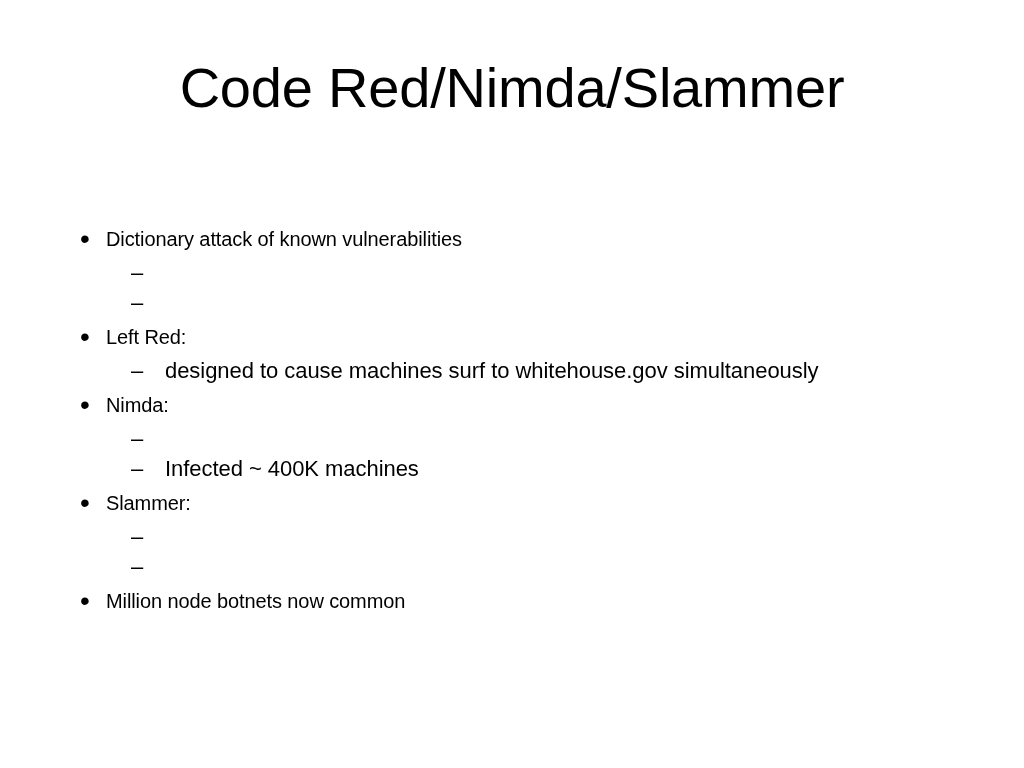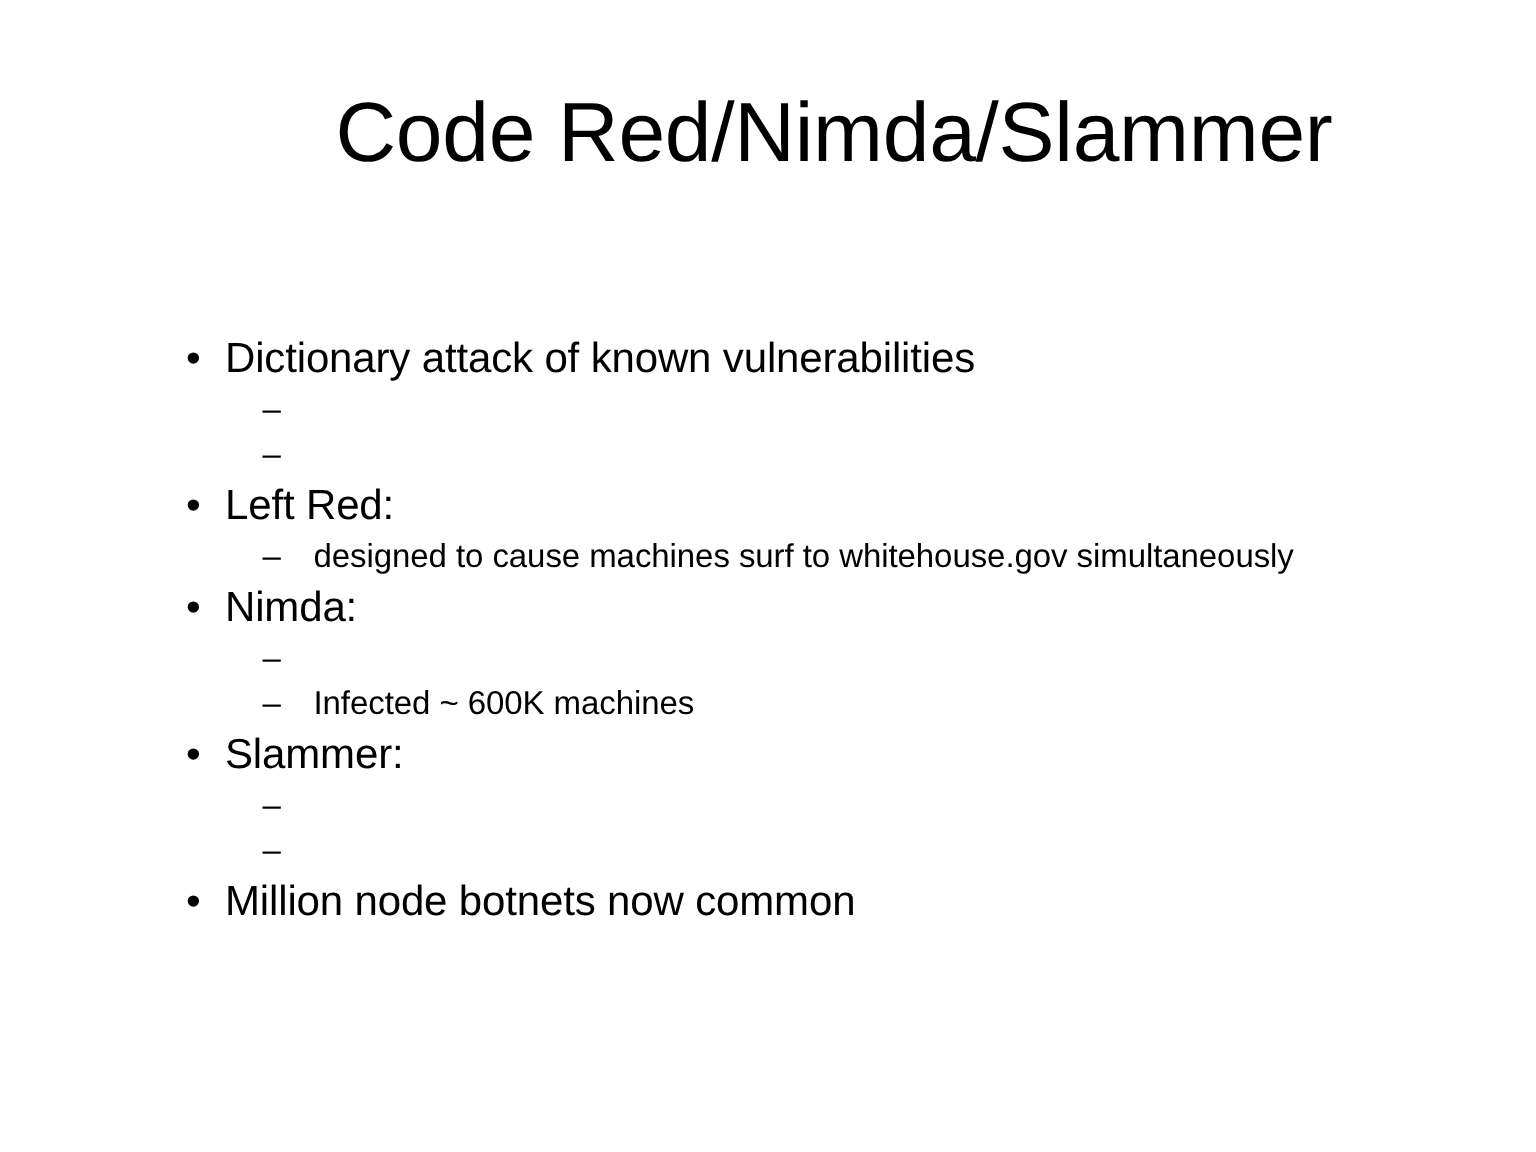--- a/index.html
+++ b/index.html
@@ -15,21 +15,20 @@
     color: #000000;
     overflow: hidden;
   }
 
   .slide {
     position: relative;
     width: 813px;
     height: 768px;
     background: #ffffff;
     box-sizing: border-box;
-    margin-left: 44px;
   }
 
   
   .slide-title {
     position: absolute;
     left: 0;
     top: 54px;
     width: 1024px;
     text-align: center;
     font-size: 56px;
@@ -61,21 +60,21 @@
     flex: 0 0 auto;
     width: 34px;
     font-size: 28px;
     line-height: 38px;
     text-align: left;
     padding-left: 8px;
     box-sizing: border-box;
   }
   .lvl1 .btext {
     flex: 1 1 auto;
-    font-size: 28px;
+    font-size: 20px;
     line-height: 38px;
     font-weight: 400;
     letter-spacing: -0.1px;
   }
 
   
   .lvl2 .marker {
     flex: 0 0 auto;
     width: 93px;
     font-size: 22px;
@@ -133,21 +132,21 @@
       <span class="marker">•</span>
       <span class="btext">Nimda:</span>
     </div>
 
     <div class="bullet-row lvl2">
       <span class="marker">–</span>
     </div>
 
     <div class="bullet-row lvl2">
       <span class="marker">–</span>
-      <span class="btext">Infected ~ 600K machines</span>
+      <span class="btext">Infected ~ 400K machines</span>
     </div>
 
     <div class="bullet-row lvl1">
       <span class="marker">•</span>
       <span class="btext">Slammer:</span>
     </div>
 
     <div class="bullet-row lvl2">
       <span class="marker">–</span>
     </div>

